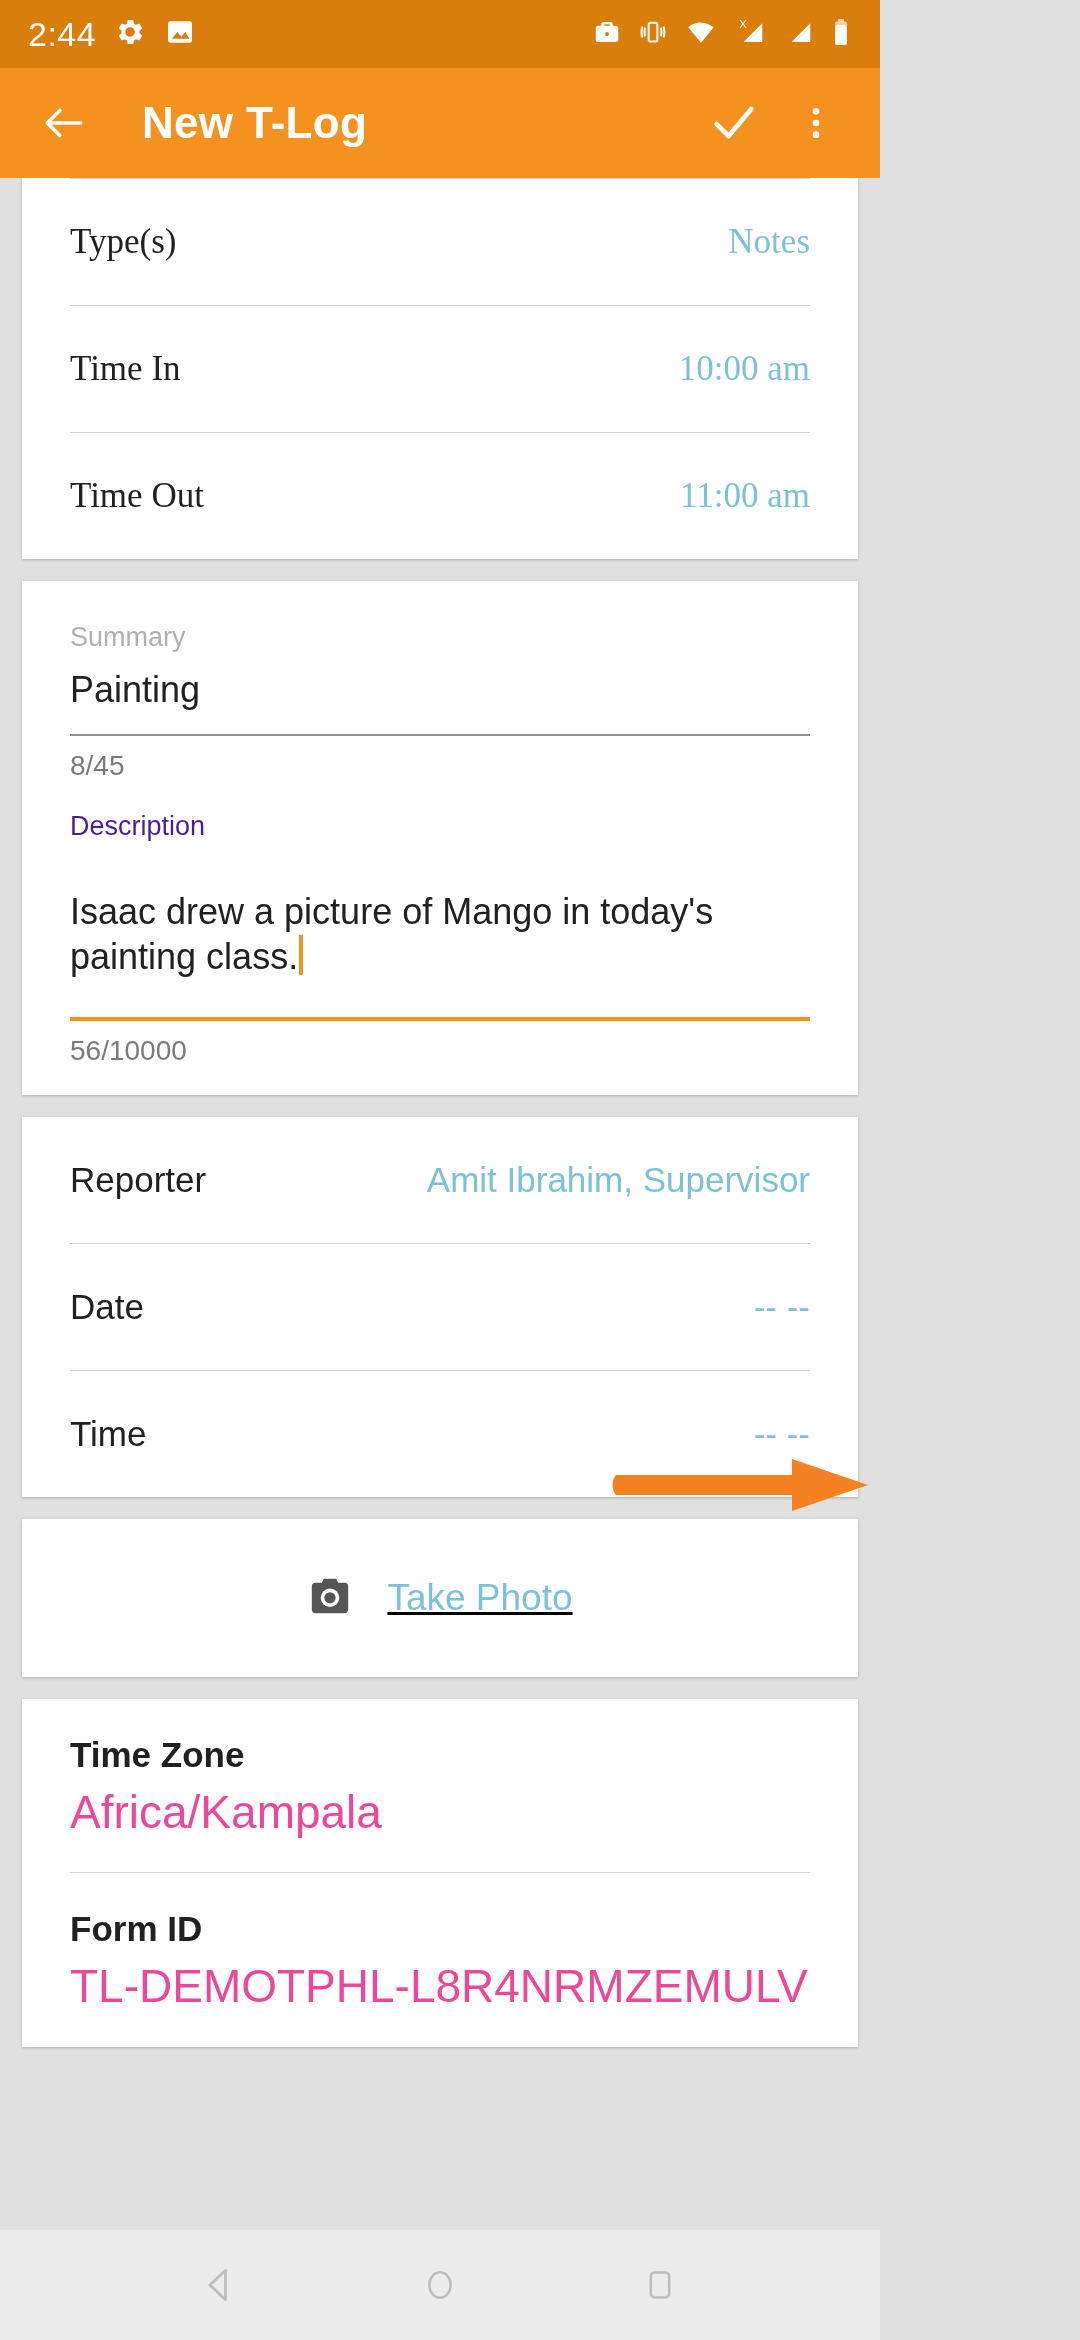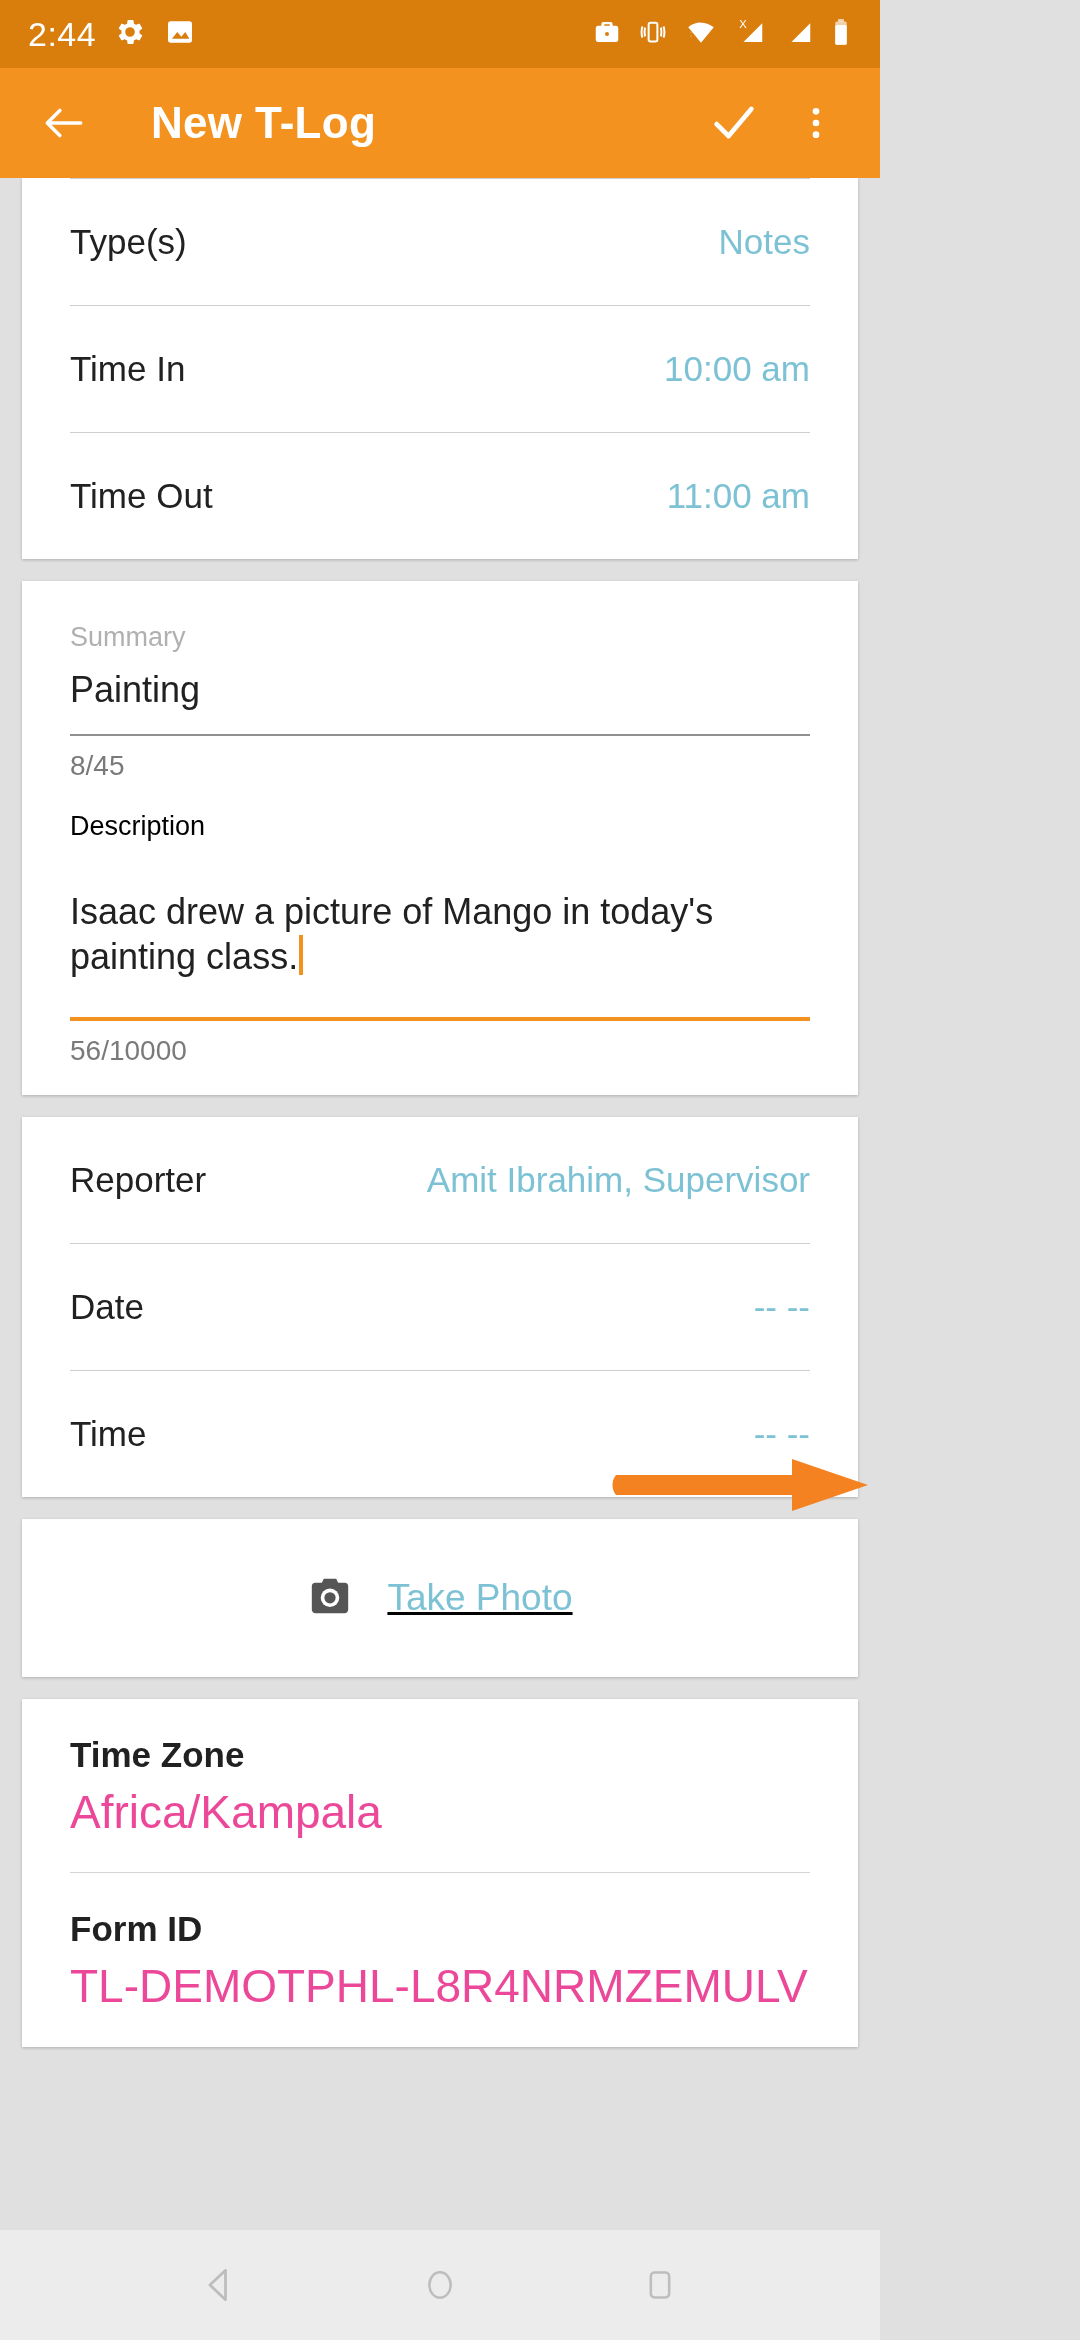--- a/index.html
+++ b/index.html
@@ -20,54 +20,53 @@
   .status-left{ display:flex; align-items:center; gap:18px; }
   .status-time{ font-size:34px; letter-spacing:.5px; }
   .status-right{ margin-left:auto; display:flex; align-items:center; gap:16px; }
   .sicon{ display:block; }
 
   
   .app-bar{
     height:110px; background:#f3921e;
     display:flex; align-items:center; padding:0 28px;
     color:#fff;
-    gap:9px;
   }
   .appbar-title{
     font-size:44px; font-weight:bold; margin-left:42px; letter-spacing:.3px;
   }
   .appbar-actions{ margin-left:auto; display:flex; align-items:center; gap:10px; }
   .ab-btn{ width:72px; height:72px; display:flex; align-items:center; justify-content:center; }
 
   
   .content{
     position:absolute; top:178px; left:0; right:0; bottom:110px;
     background:#e0e0e0; overflow:hidden;
   }
   .card{
     background:#fff; margin:0 22px 22px 22px;
     box-shadow:0 1px 3px rgba(0,0,0,.22);
   }
-  .card.first{ margin-top:0; }
+  .card.first{ margin-top:0;font-family:Liberation Serif, serif; }
 
   
   .row{
     display:flex; align-items:center; justify-content:space-between;
     padding:0 48px; height:126px; position:relative;
   }
   .row .label{ font-size:35px; color:#212121; }
   .row .value{ font-size:35px; color:#7cc2d4; text-align:right; }
   .divider{ height:1px; background:#cfcfcf; margin:0 48px; }
   .divider.top-cut{ margin-top:0; }
 
   
   .sd-card{ padding:0 48px 0 48px; }
   .field-block{ padding-top:40px; }
   .field-label{ font-size:27px; color:#b0b0b0; line-height:1.2; }
-  .field-label.active{ color:#000000; }
+  .field-label.active{ color:#4c1d95; }
   .field-text{
     font-size:36px; color:#212121; padding-top:14px; padding-bottom:22px;
     line-height:1.25; word-wrap:break-word;
   }
   .field-text.desc{ padding-top:46px; padding-bottom:38px; }
   .underline{ height:2px; background:#8f8f8f; }
   .underline.active{ height:4px; background:#f3921e; }
   .counter{
     font-size:28px; color:#7a7a7a; 
     padding:14px 0 28px 0;

